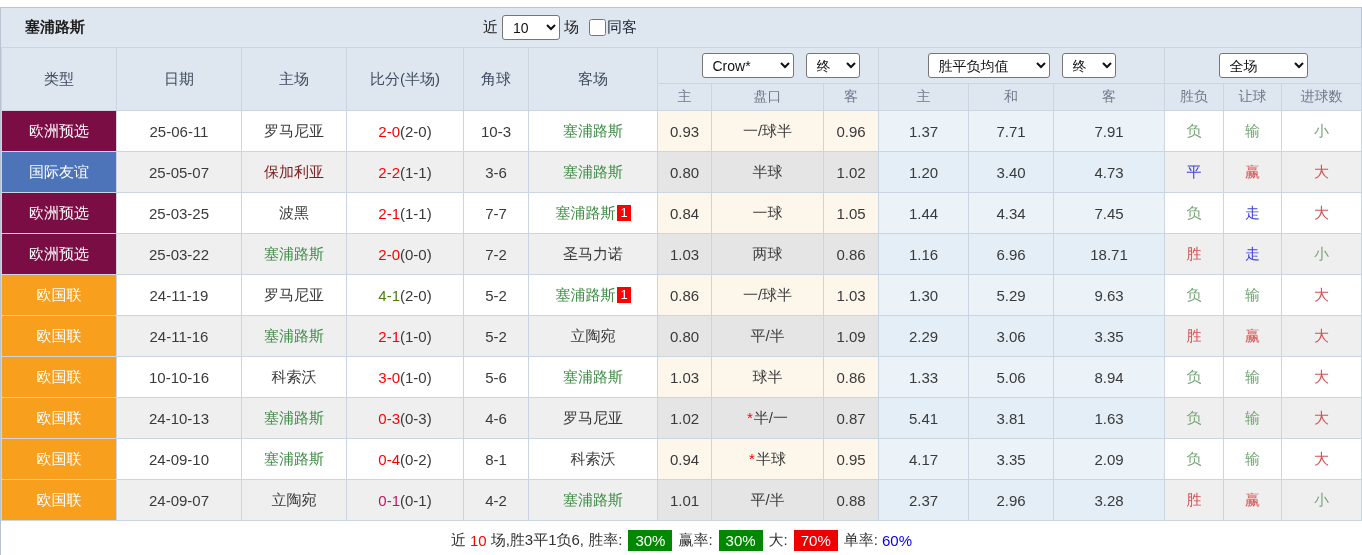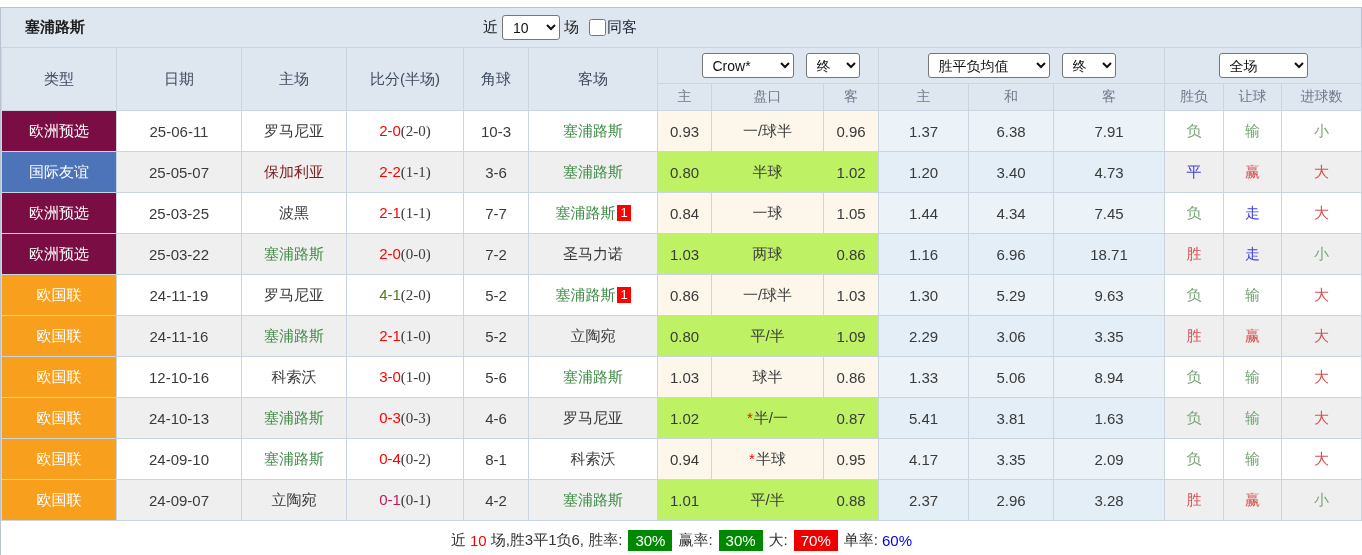--- a/index.html
+++ b/index.html
@@ -24,25 +24,25 @@
   .mainhdr{color:#3E4B5E;font-size:15px;}
   .selcell{padding:2px 0;}
   .selwrap{display:flex;justify-content:center;align-items:center;gap:12px;}
   .sel-company{width:92px;margin-left:25px;}
   .sel-time{width:54px;}
   .sel-avg{width:122px;}
   .sel-scope{width:89px;}
   tbody td{height:40px;color:#3a3a3a;background:#fff;}
   tr.alt td{background:#EFEFEF;}
   td.cream{background:#FCF6EB;}
-  tr.alt td.cream{background:#bef264;}
+  tr.alt td.cream{background:#e5e5e5;}
   td.blue{background:#EBF3F9;}
   tr.alt td.blue{background:#E4EEF6;}
   td.typecell{color:#fff;font-size:15px;}
-  .half{color:#3a3a3a;font-family:Liberation Serif, serif;}
+  .half{color:#3a3a3a;}
   .badge1{display:inline-block;background:#F00;color:#fff;font-size:13px;line-height:16px;padding:0 3px;margin-left:2px;vertical-align:1px;}
   .star{color:#F00;margin-right:1px;}
   
   .footrow td{height:39px;background:#fff;border-left:none;border-right:none;font-size:15px;color:#333;}
   .foot-inner{display:flex;justify-content:center;align-items:center;gap:4px;}
   .pct{display:inline-block;color:#fff;padding:2px 7px;margin:0 2px;}
 </style>
 </head>
 <body>
 
@@ -123,21 +123,21 @@
   <td class="typecell" style="background:#7A0D44">欧洲预选</td>
   <td>25-06-11</td>
   <td style="color:#3a3a3a">罗马尼亚</td>
   <td><span style="color:#FF0000">2-0</span><span class="half">(2-0)</span></td>
   <td>10-3</td>
   <td><span style="color:#3F8C46">塞浦路斯</span></td>
   <td class="cream">0.93</td>
   <td class="cream">一/球半</td>
   <td class="cream">0.96</td>
   <td class="blue">1.37</td>
-  <td class="blue">6.38</td>
+  <td class="blue">7.71</td>
   <td class="blue">7.91</td>
   <td style="color:#74A474">负</td>
   <td style="color:#74A474">输</td>
   <td style="color:#74A474">小</td>
 </tr>
 <tr class="alt">
   <td class="typecell" style="background:#4D74B9">国际友谊</td>
   <td>25-05-07</td>
   <td style="color:#7f1d1d">保加利亚</td>
   <td><span style="color:#FF0000">2-2</span><span class="half">(1-1)</span></td>
@@ -216,21 +216,21 @@
   <td class="cream">1.09</td>
   <td class="blue">2.29</td>
   <td class="blue">3.06</td>
   <td class="blue">3.35</td>
   <td style="color:#D65050">胜</td>
   <td style="color:#D65050">赢</td>
   <td style="color:#D65050">大</td>
 </tr>
 <tr class="">
   <td class="typecell" style="background:#F8A01E">欧国联</td>
-  <td>12-10-16</td>
+  <td>10-10-16</td>
   <td style="color:#3a3a3a">科索沃</td>
   <td><span style="color:#FF0000">3-0</span><span class="half">(1-0)</span></td>
   <td>5-6</td>
   <td><span style="color:#3F8C46">塞浦路斯</span></td>
   <td class="cream">1.03</td>
   <td class="cream">球半</td>
   <td class="cream">0.86</td>
   <td class="blue">1.33</td>
   <td class="blue">5.06</td>
   <td class="blue">8.94</td>

